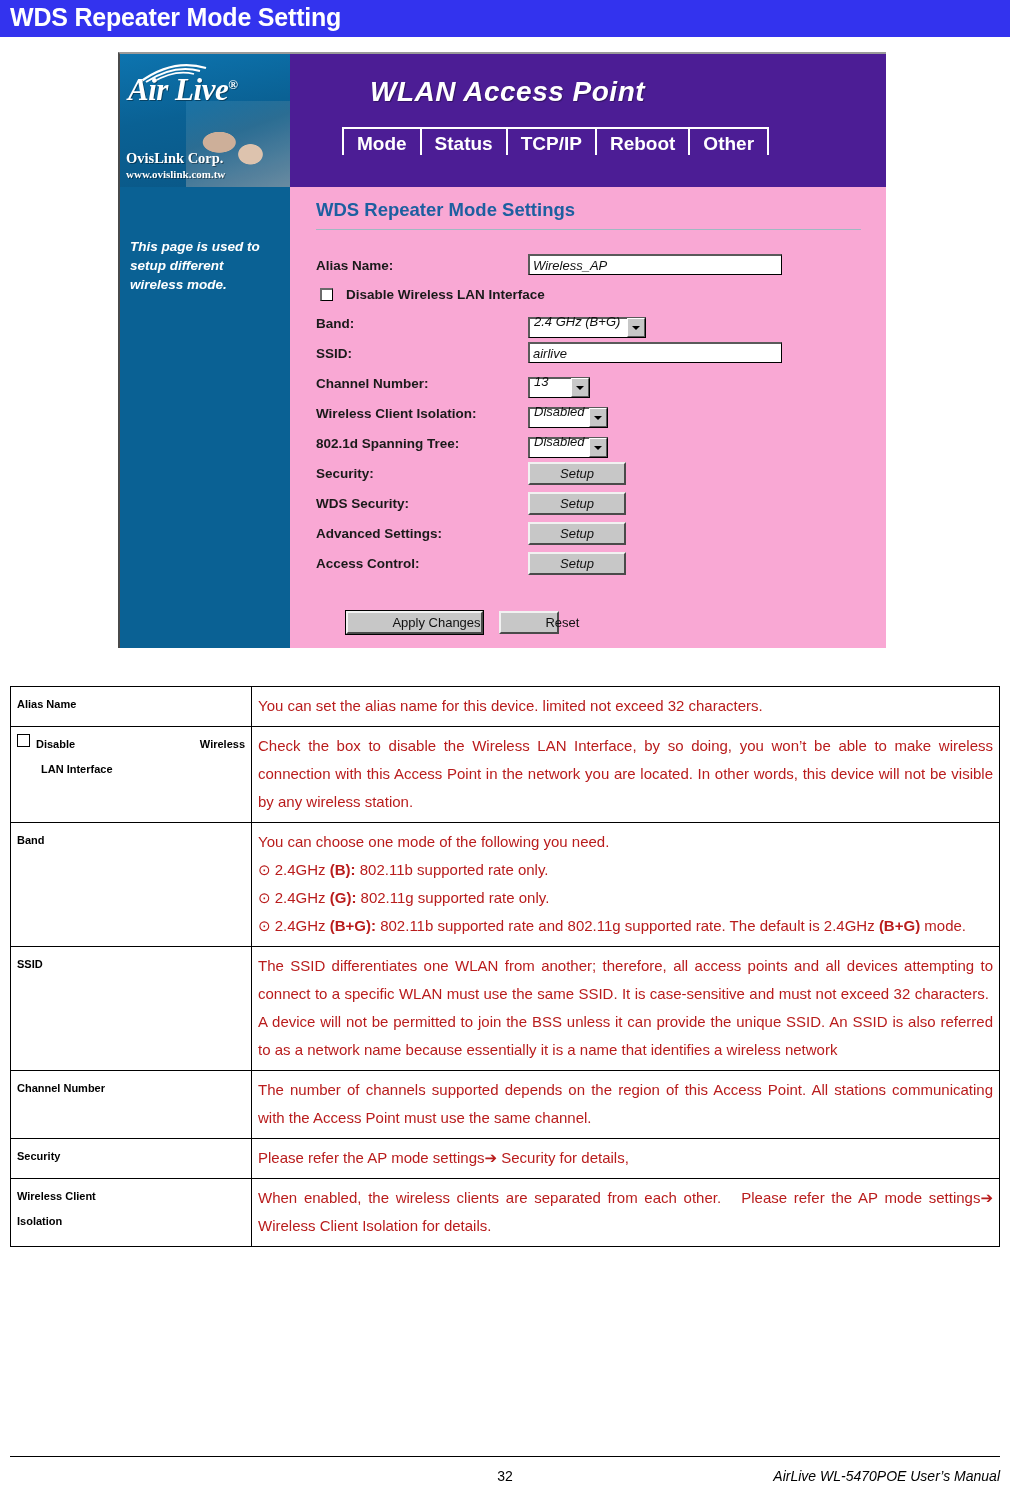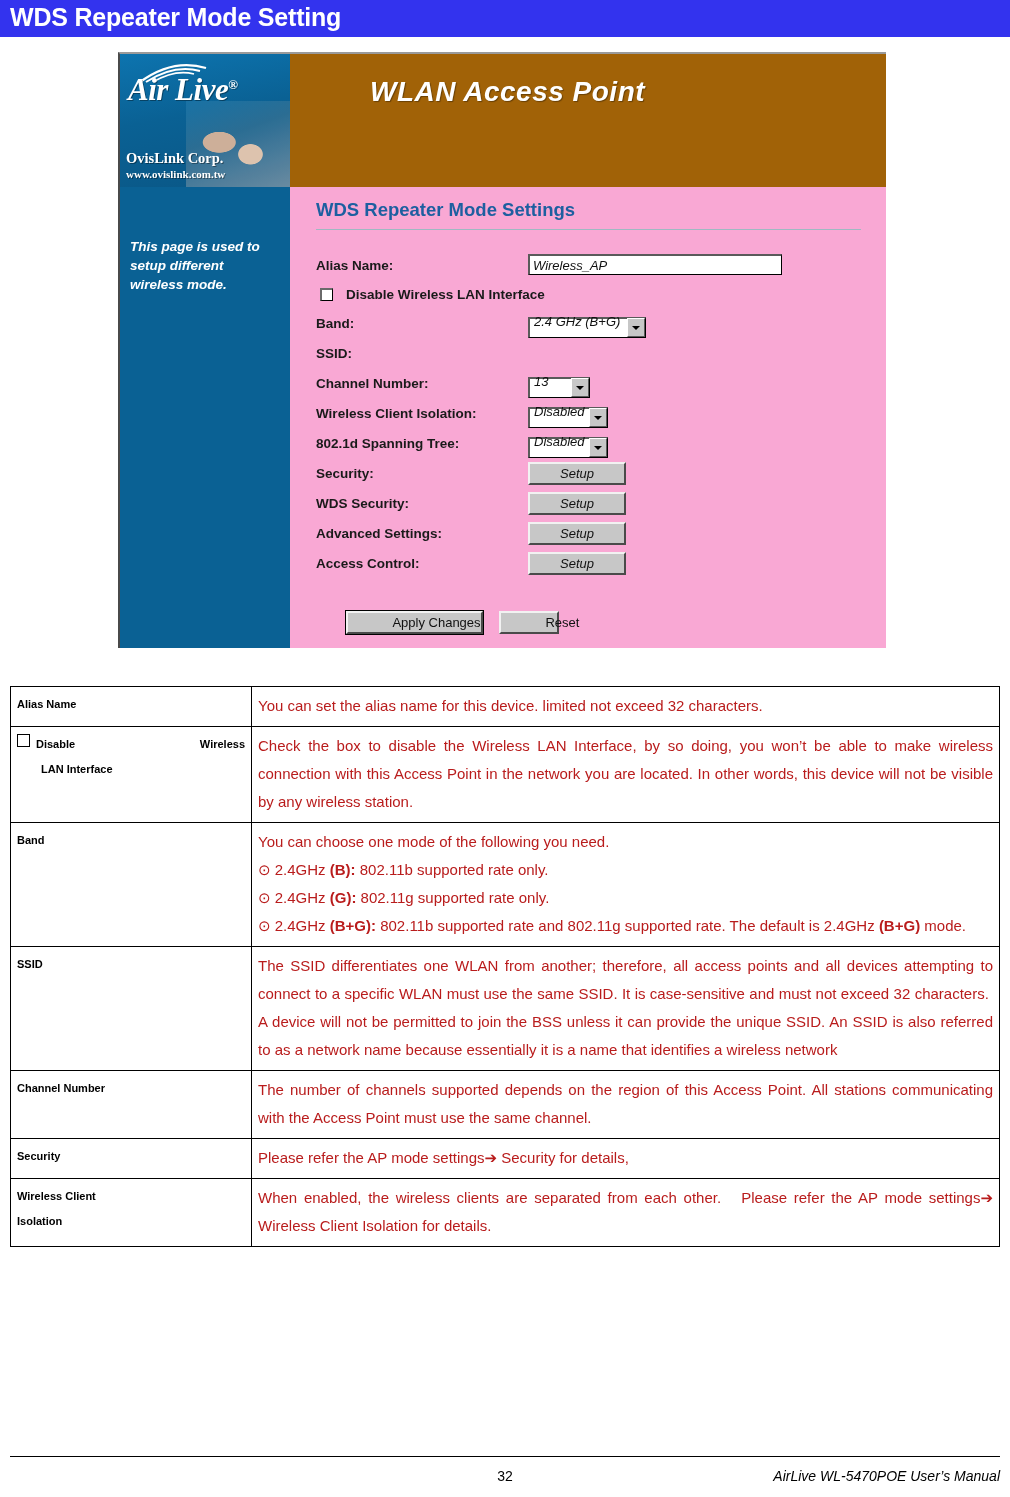--- a/index.html
+++ b/index.html
@@ -47,21 +47,21 @@
     box-sizing: border-box;
     overflow: hidden;
   }
 
   
   .shot-banner {
     position: absolute;
     left: 0; top: 0;
     width: 766px;
     height: 138px;
-    background: #a16207;
+    background: #4c1d95;
     overflow: hidden;
   }
   .brand-panel {
     position: absolute;
     left: 0; top: 0;
     width: 170px;
     height: 133px;
     background: linear-gradient(170deg, #0D74AF 0%, #0A6194 45%, #0A5786 100%);
     overflow: hidden;
   }
@@ -435,20 +435,27 @@
       </svg>
       <div class="brand-logo">
         <span>Air Live</span><span class="reg">®</span>
       </div>
       <div class="brand-corp">OvisLink Corp.</div>
       <div class="brand-url">www.ovislink.com.tw</div>
     </div>
 
     <div class="shot-product-title">WLAN Access Point</div>
 
+    <div class="nav-tabs">
+      <div class="tab">Mode</div>
+      <div class="tab">Status</div>
+      <div class="tab">TCP/IP</div>
+      <div class="tab">Reboot</div>
+      <div class="tab">Other</div>
+    </div>
   </div>
 
   <div class="shot-body">
 
     <div class="side-panel">
       <div class="side-help">This page is used to setup different wireless mode.</div>
     </div>
 
     <div class="content-panel">
       <div class="content-title">WDS Repeater Mode Settings</div>
@@ -473,20 +480,23 @@
           <div class="fctl">
             <div class="sel band">
               <span class="sel-val">2.4 GHz (B+G)</span>
               <span class="sel-arrow"></span>
             </div>
           </div>
         </div>
 
         <div class="frow">
           <div class="flabel">SSID:</div>
+          <div class="fctl">
+            <div class="txt wide">airlive</div>
+          </div>
         </div>
 
         <div class="frow">
           <div class="flabel">Channel Number:</div>
           <div class="fctl">
             <div class="sel chan">
               <span class="sel-val">13</span>
               <span class="sel-arrow"></span>
             </div>
           </div>

